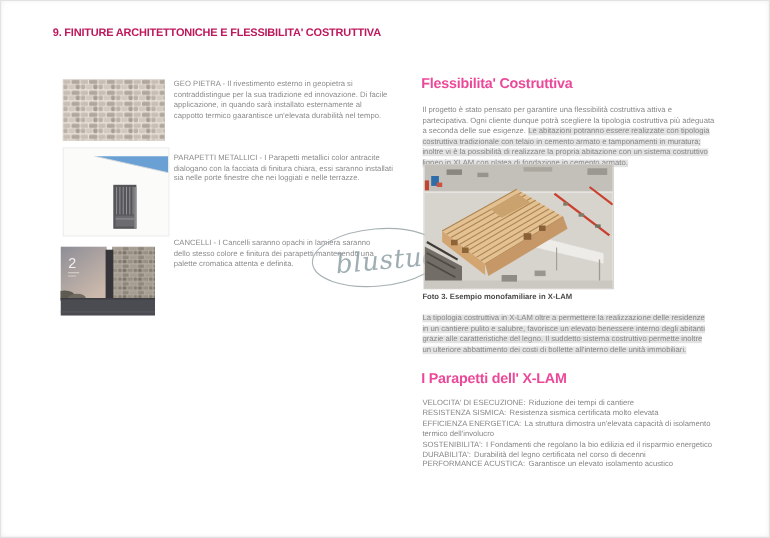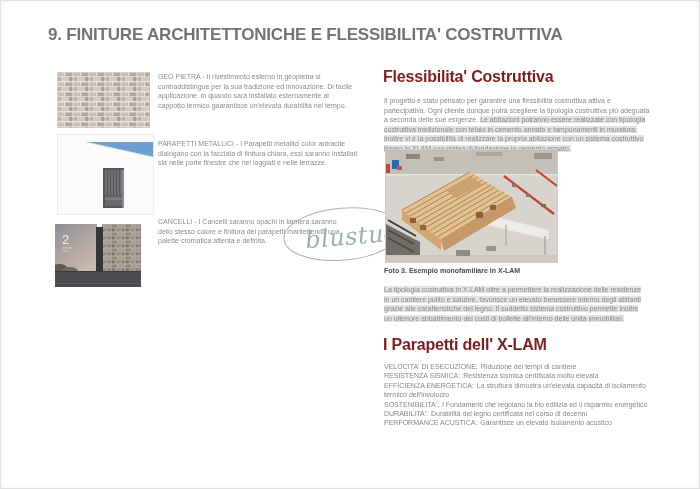--- a/index.html
+++ b/index.html
@@ -3,35 +3,35 @@
 <meta charset="utf-8">
 <style>
   html,body{margin:0;padding:0;background:#ffffff;}
   #page{
     position:relative; width:700px; height:489px; background:#fff;
     font-family:"Liberation Sans", sans-serif; overflow:hidden;
     box-shadow: inset 0 0 0 1px #e2e2e2, inset 0 0 6px rgba(0,0,0,.08);
   }
   .title{
     position:absolute; left:48px; top:25px; margin:0;
-    font-size:17px; font-weight:bold; color:#737373; letter-spacing:-0.2px;
+    font-size:10px; font-weight:bold; color:#be185d; letter-spacing:-0.2px;
   }
   .smalltext{
     position:absolute; margin:0; font-size:7px; line-height:9.5px; color:#8b8b8b;
   }
   .t1{left:158px; top:72px; width:196px;}
   .t2{left:158px; top:139px; width:200px;}
   .t3{left:158px; top:217px; width:192px;}
   figure{margin:0; position:absolute; line-height:0;}
   .img-stone{left:57px; top:72px;}
   .img-facade{left:57px; top:134px; border:1px solid #ececec;}
   .img-gate{left:55px; top:224px;}
   .img-photo{left:385px; top:149px; border:1px solid #cfccc6;}
   .h2{
-    position:absolute; margin:0; font-size:16px; font-weight:bold; color:#7f1d1d; letter-spacing:-0.2px;
+    position:absolute; margin:0; font-size:13px; font-weight:bold; color:#ec4899; letter-spacing:-0.2px;
   }
   .h2-fless{left:383px; top:68px;}
   .h2-vant{left:383px; top:336px;}
   .para{
     position:absolute; margin:0; font-size:7px; line-height:9.6px; color:#878787;
   }
   .p1{left:384px; top:96px; width:266px;}
   .p2{left:384px; top:285px; width:258px;}
   .hl{background:#e3e3e3;}
   .caption{

